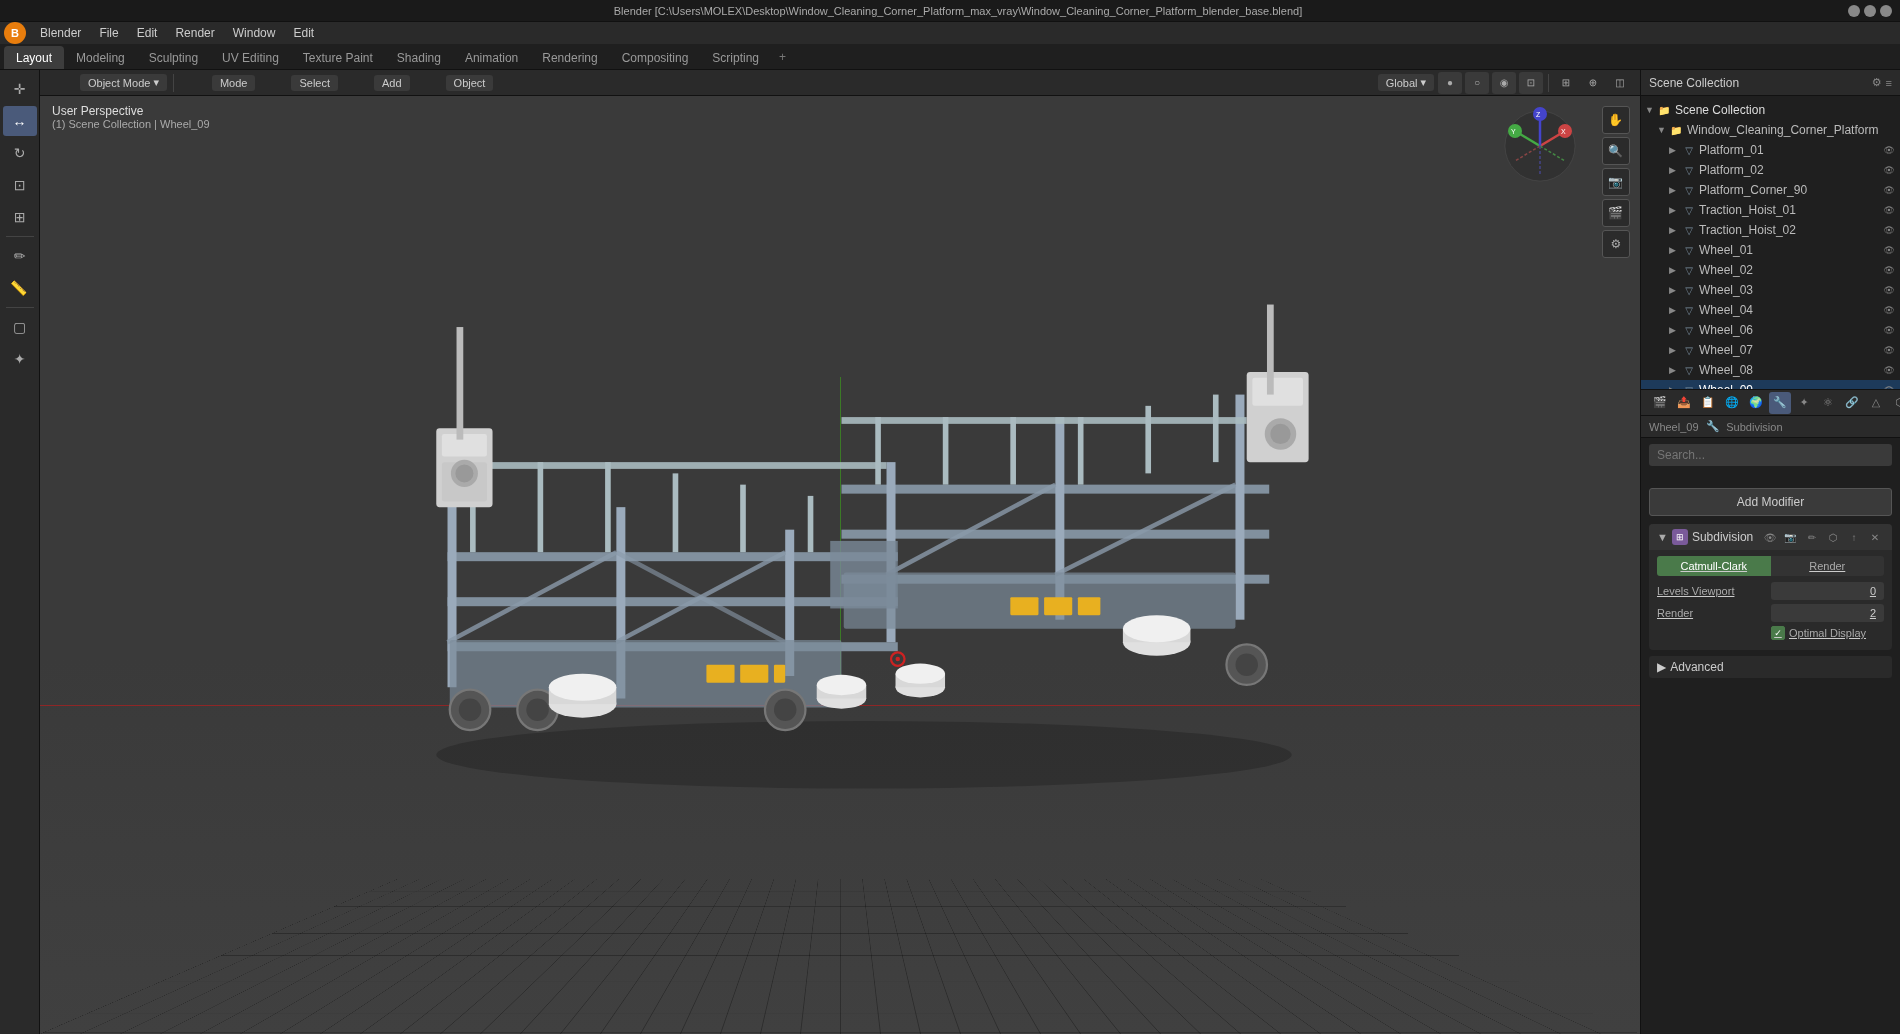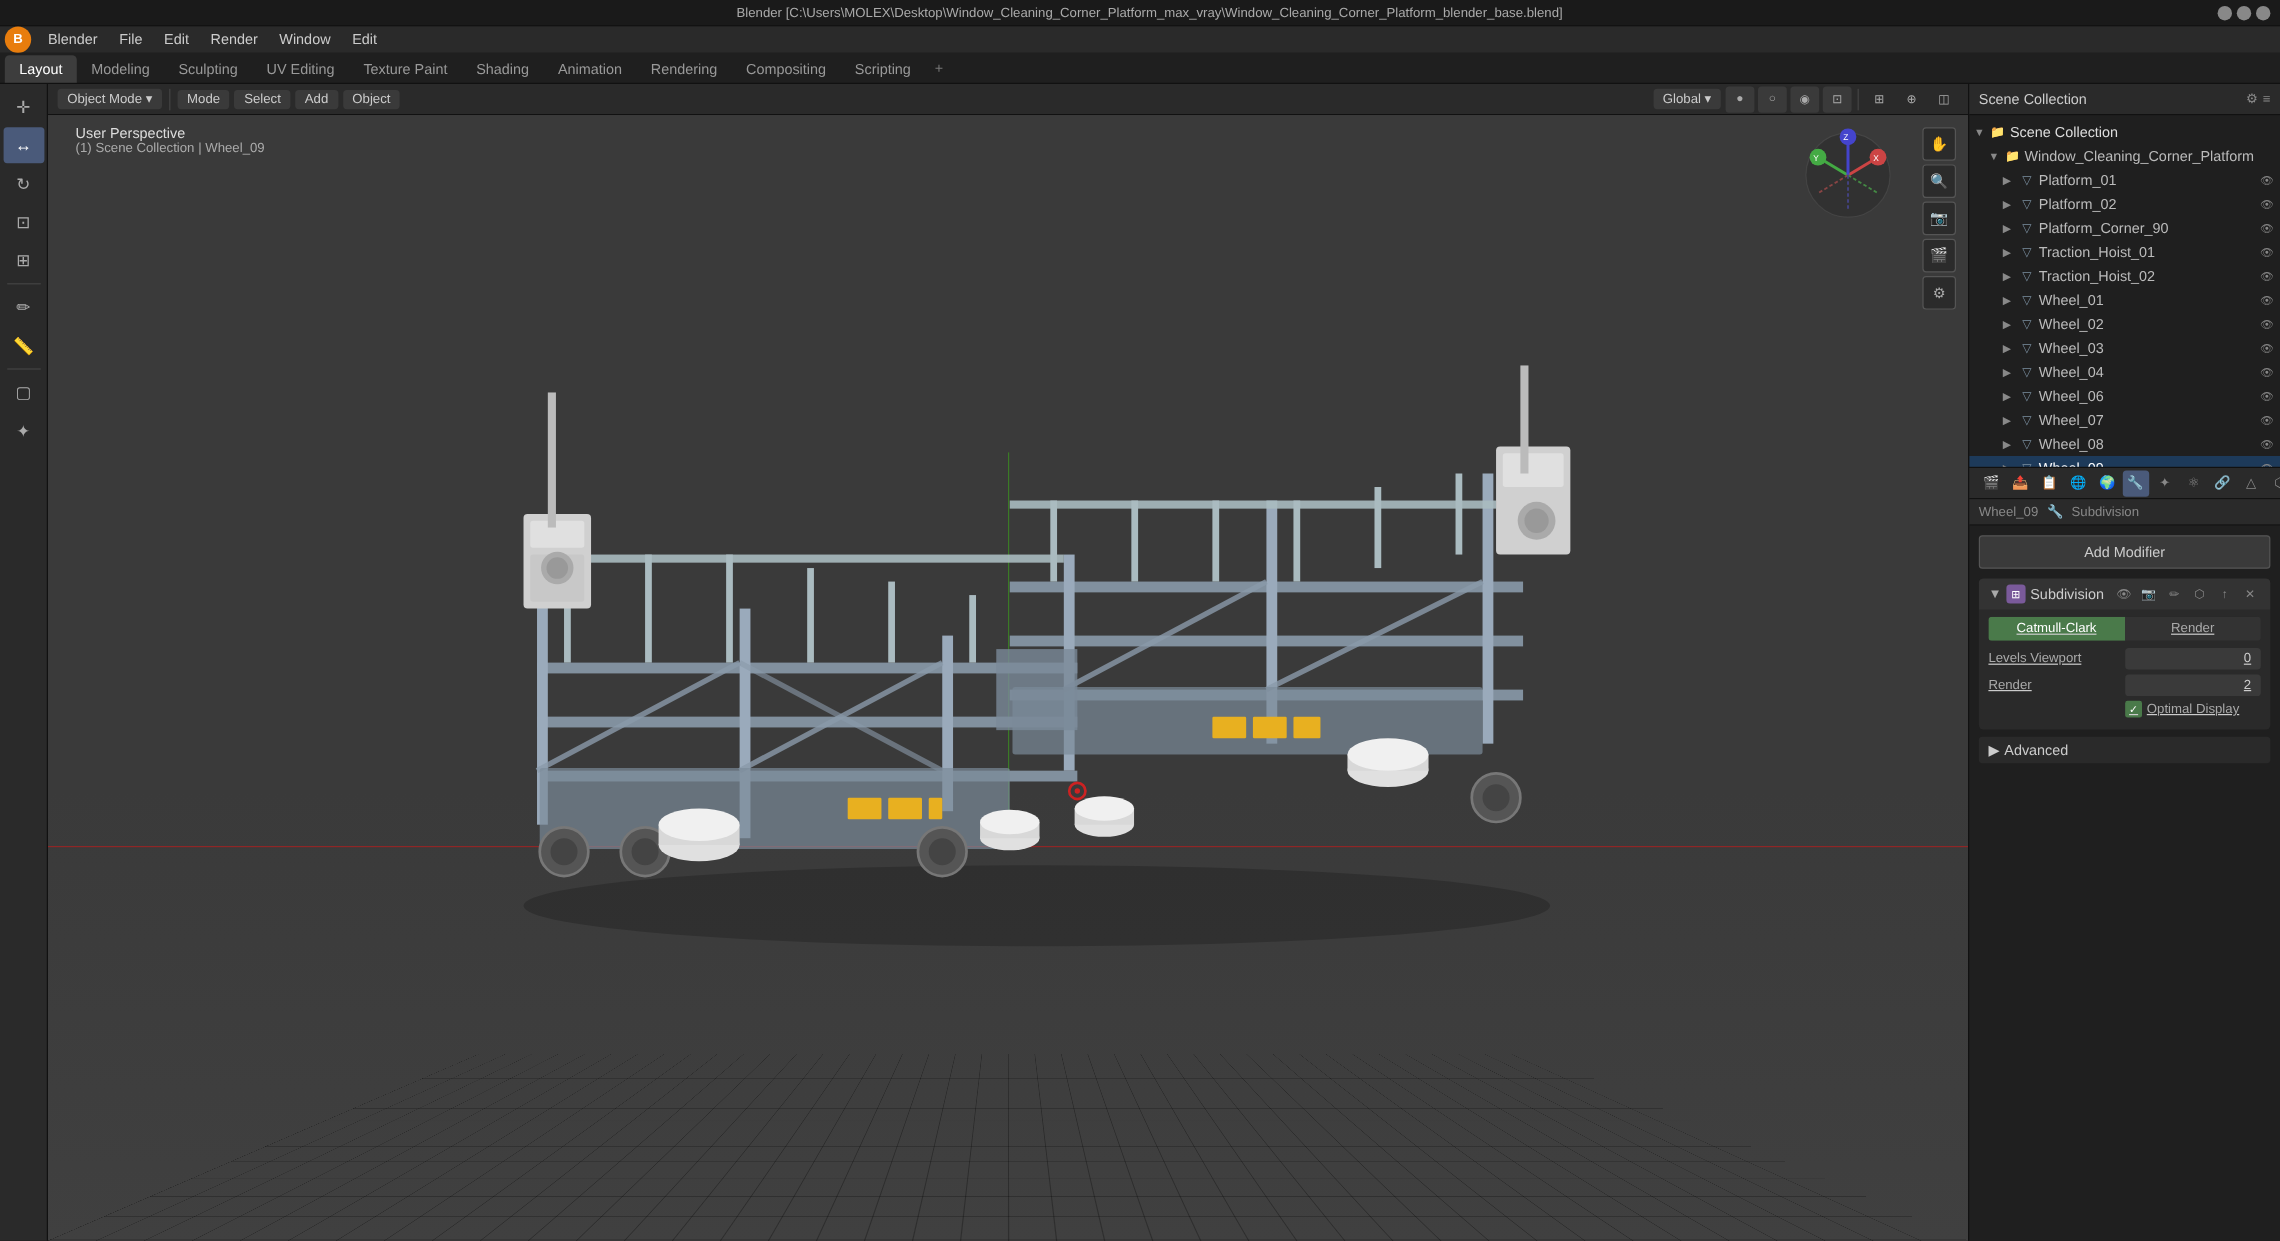--- a/index.html
+++ b/index.html
@@ -164,20 +164,21 @@
       padding: 2px 8px;
       background: #3a3a3a;
       border: none;
       border-radius: 3px;
       color: #ccc;
       font-size: 11px;
       cursor: pointer;
       display: flex;
       align-items: center;
       gap: 3px;
+      margin-left: 32px;
     }
     .header-divider { width: 1px; height: 18px; background: #444; margin: 0 2px; }
     .header-spacer { flex: 1; }
 
     
     #viewport-canvas {
       position: relative;
       width: 100%;
       height: calc(100% - 26px);
       background: #3a3a3a;
@@ -236,21 +237,21 @@
     }
     .platform-svg {
       width: 100%;
       height: 100%;
     }
 
     
     .viewport-label {
       position: absolute;
       top: 8px;
-      left: 23px;
+      left: 12px;
       font-size: 11px;
       color: #ccc;
     }
     .viewport-label .main-label { font-size: 12px; color: #ddd; }
     .viewport-label .sub-label { font-size: 11px; color: #aaa; }
 
     
     .nav-gizmo {
       position: absolute;
       top: 10px;
@@ -943,20 +944,23 @@
       </div>
 
       <div class="obj-mesh-row">
         <span style="color:#888;font-size:11px;">
           <span>Wheel_09</span>
         </span>
         <span style="color:#888;font-size:11px;margin-left:4px;">🔧</span>
         <span style="color:#888;font-size:11px;margin-left:2px;">Subdivision</span>
       </div>
 
+      <div style="padding:6px 8px;">
+        <input type="text" class="prop-search" placeholder="Search..." style="">
+      </div>
 
       <div id="properties-content">
 
         <div class="add-modifier-btn">
           <span>Add Modifier</span>
         </div>
 
         <div class="modifier-card">
           <div class="modifier-header">
             <span style="color:#aaa;font-size:11px;">▼</span>

